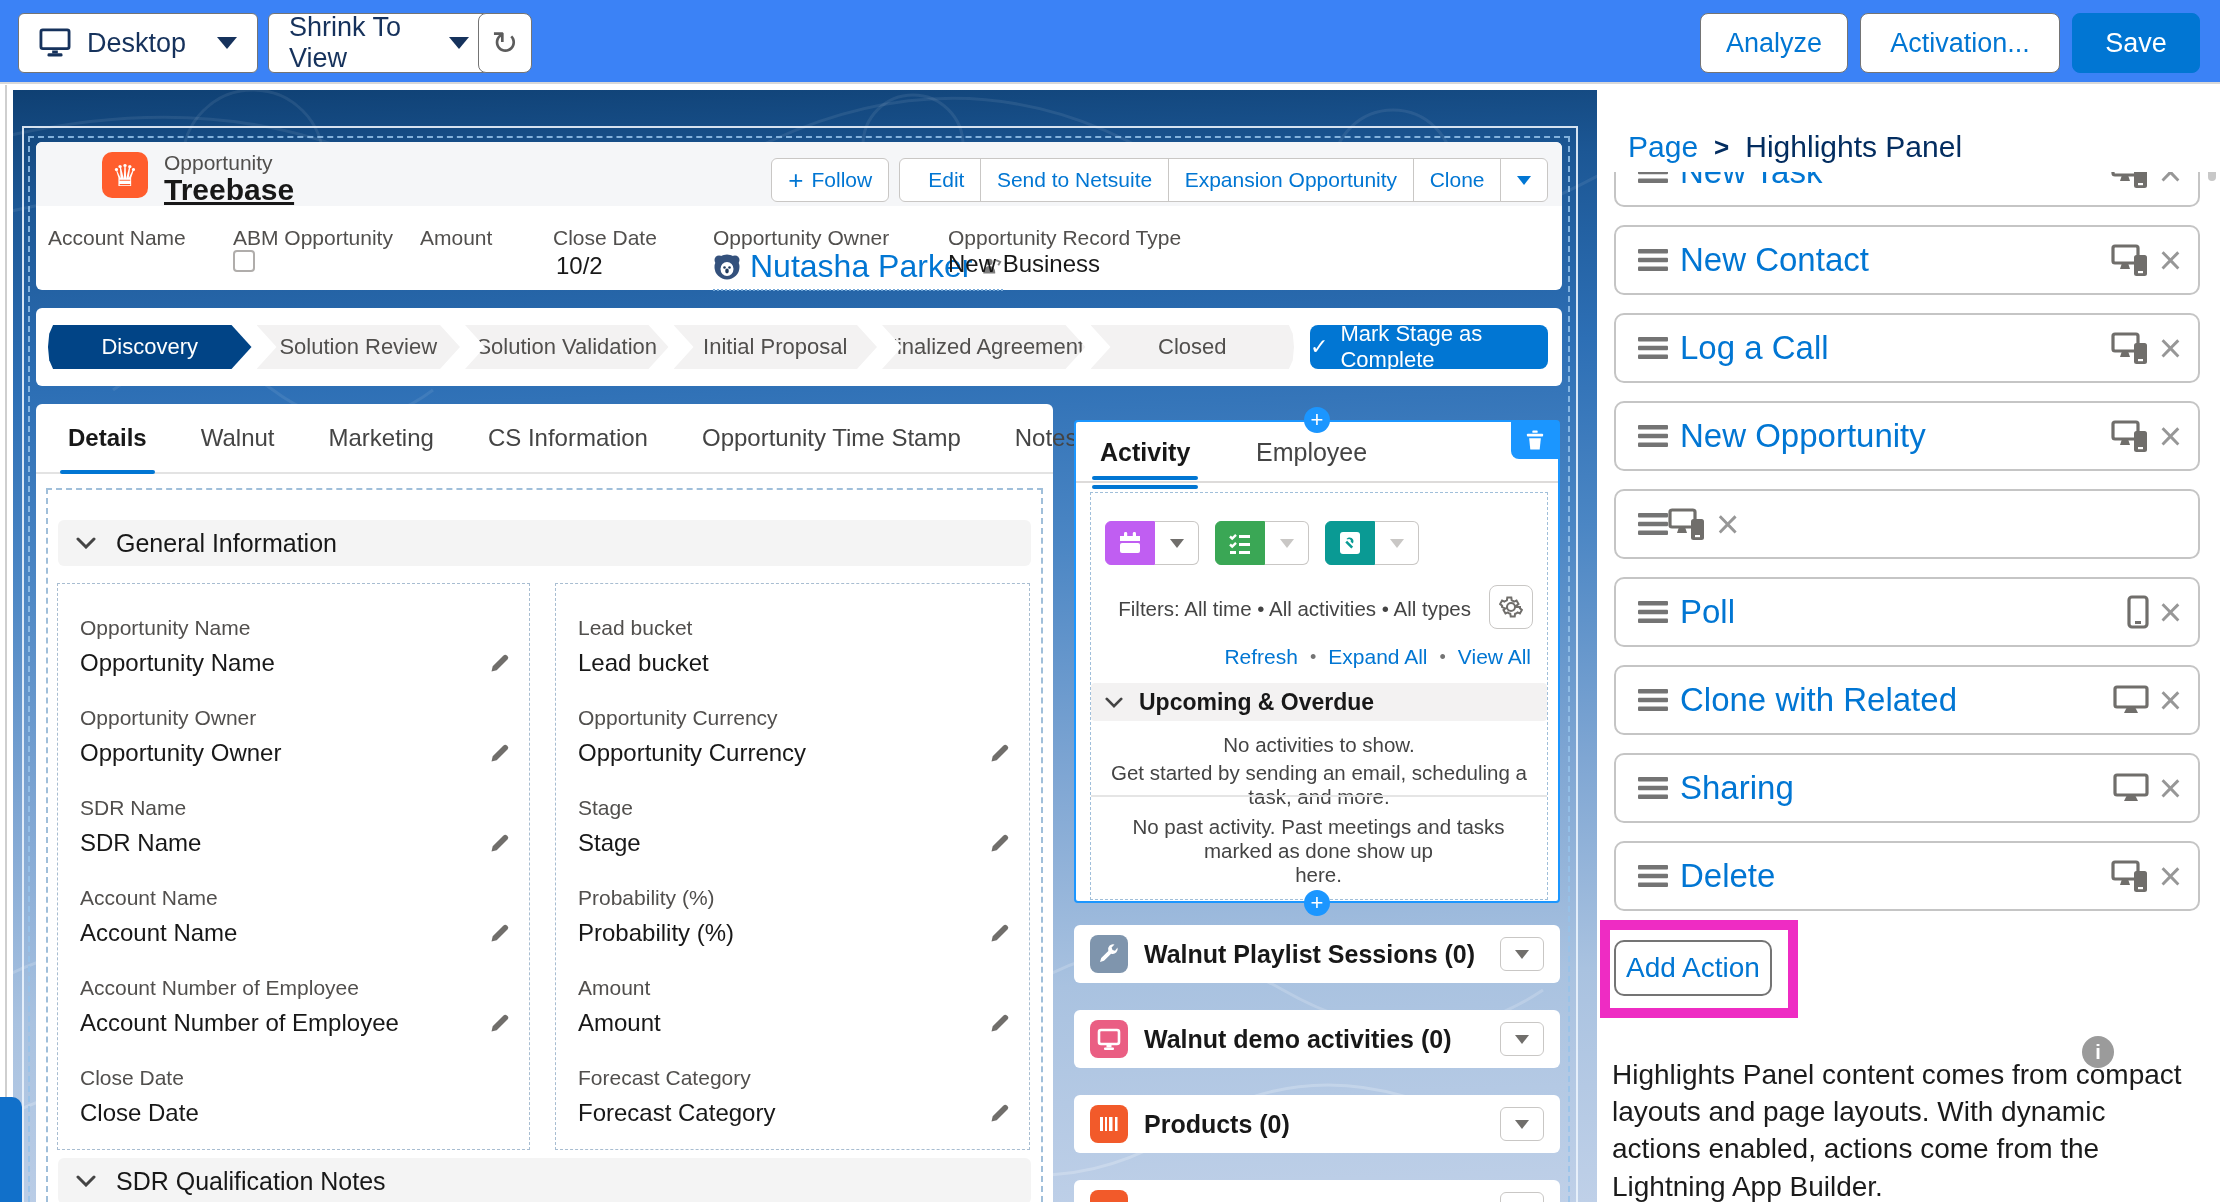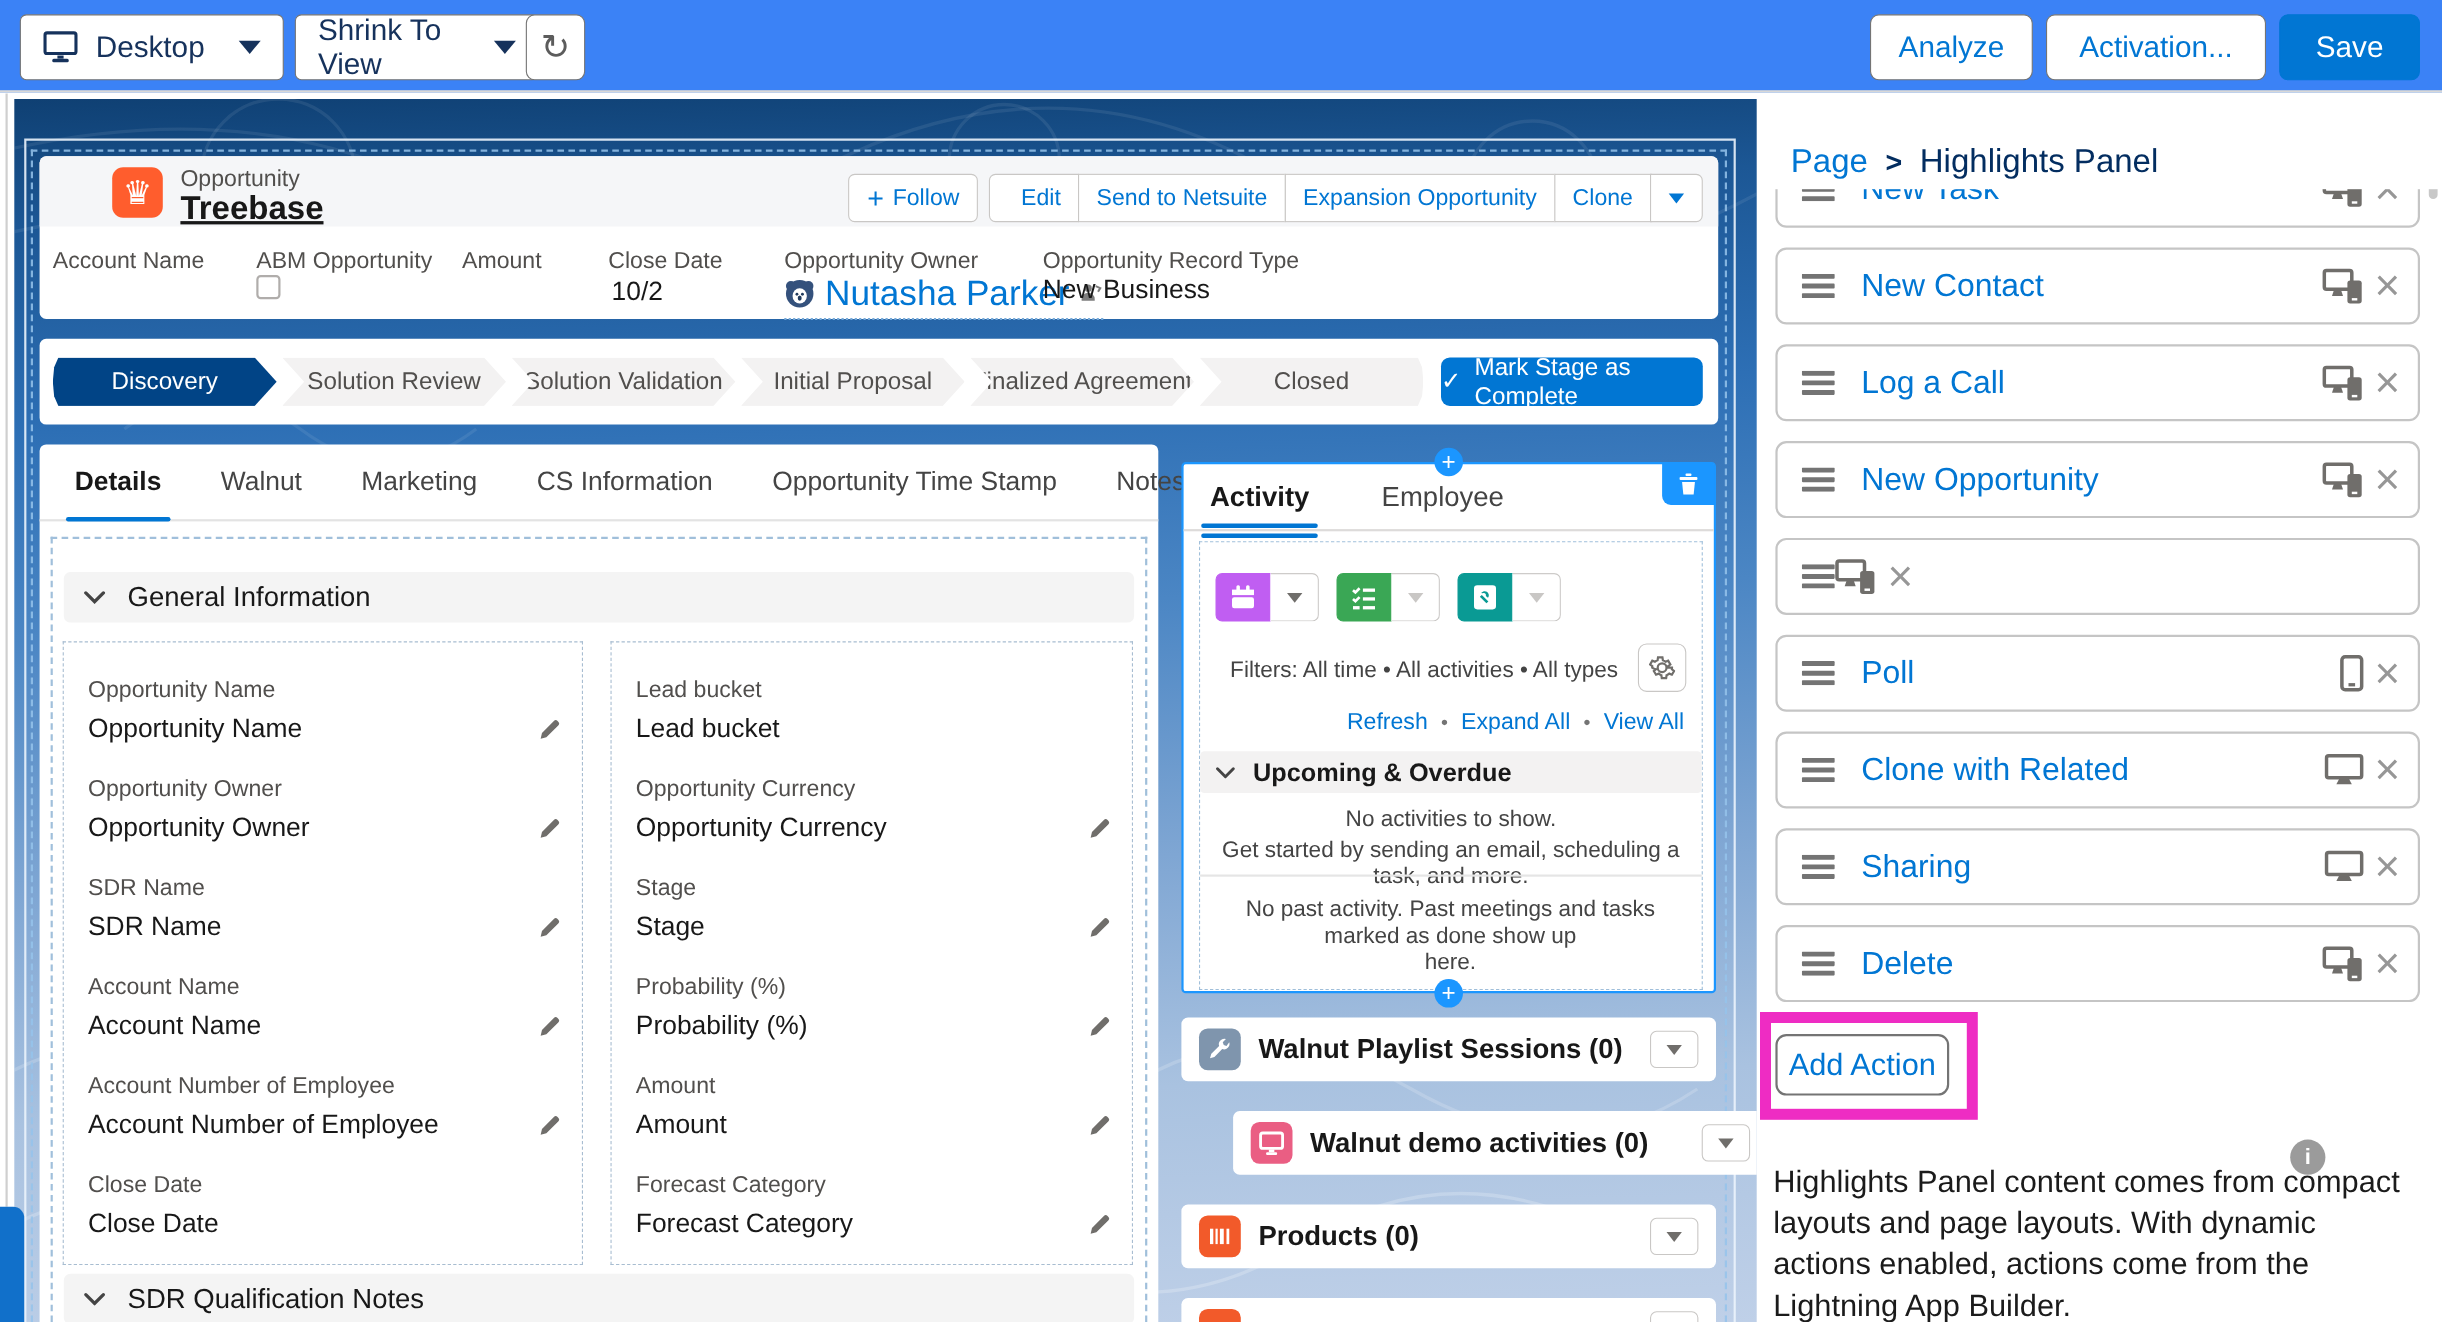--- a/index.html
+++ b/index.html
@@ -91,21 +91,21 @@
             display:flex; align-items:center; justify-content:center; cursor:pointer; flex:none; }
 
   
   #side-panel { position:absolute; left:1598px; top:85px; width:622px; height:1117px; background:#fff; }
   #panel-header { position:absolute; left:0; top:0; width:622px; height:87px; background:#fff; z-index:10;
                   display:flex; align-items:flex-end; padding:0 0 8px 30px; }
   #breadcrumb { display:flex; align-items:center; gap:16px; font-size:30px; }
   #breadcrumb .sep { color:#032d60; font-weight:bold; font-size:26px; }
   .pc { position:absolute; left:16px; width:586px; height:70px; background:#fff; border:2px solid #c5c5c5; border-radius:10px;
         display:flex; align-items:center; padding:0 16px 0 22px; z-index:1; }
-  .pc-label { color:#0176d3; font-size:29px; margin-left:24px; flex:1; cursor:pointer; white-space:nowrap; }
+  .pc-label { color:#0176d3; font-size:33px; margin-left:12px; flex:1; cursor:pointer; white-space:nowrap; }
   .handle { color:#747474; cursor:grab; display:flex; }
   .devic { color:#706e6b; display:flex; margin-right:10px; }
   .xmark { color:#979797; font-size:40px; line-height:1; cursor:pointer; font-weight:400; }
   #magenta-box { position:absolute; left:2px; top:835px; width:198px; height:98px; border:10px solid #ee2cc3; z-index:3; }
   #add-action-btn { position:absolute; left:16px; top:855px; width:158px; height:56px; border:2px solid #747474; border-radius:10px;
                     background:#fff; color:#0176d3; font-size:28px; display:flex; align-items:center; justify-content:center;
                     cursor:pointer; z-index:4; }
   #info-icon { position:absolute; left:484px; top:951px; width:32px; height:32px; border-radius:50%; background:#9b9b9b; color:#fff;
                font-size:20px; font-weight:bold; display:flex; align-items:center; justify-content:center; cursor:pointer; }
   #panel-info-text { position:absolute; left:14px; top:971px; width:584px; font-size:28px; line-height:1.33; color:#1b1b1b; }
@@ -488,21 +488,21 @@
     <div class="rl-icon" style="background:#7f95ad;">
         <svg width="26" height="26">
           <use href="#ic-wrench"></use>
         </svg>
       </div>
     <div class="rl-title">Walnut Playlist Sessions (0)</div>
     <div class="dd-btn">
         <span class="caret sm"></span>
       </div>
   </div>
-  <div class="rl-card" style="top:920px;margin-left:47px;">
+  <div class="rl-card" style="top:920px;">
     <div class="rl-icon" style="background:#ea5e83;">
         <svg width="26" height="26">
           <use href="#ic-screen"></use>
         </svg>
       </div>
     <div class="rl-title">Walnut demo activities (0)</div>
     <div class="dd-btn">
         <span class="caret sm"></span>
       </div>
   </div>

